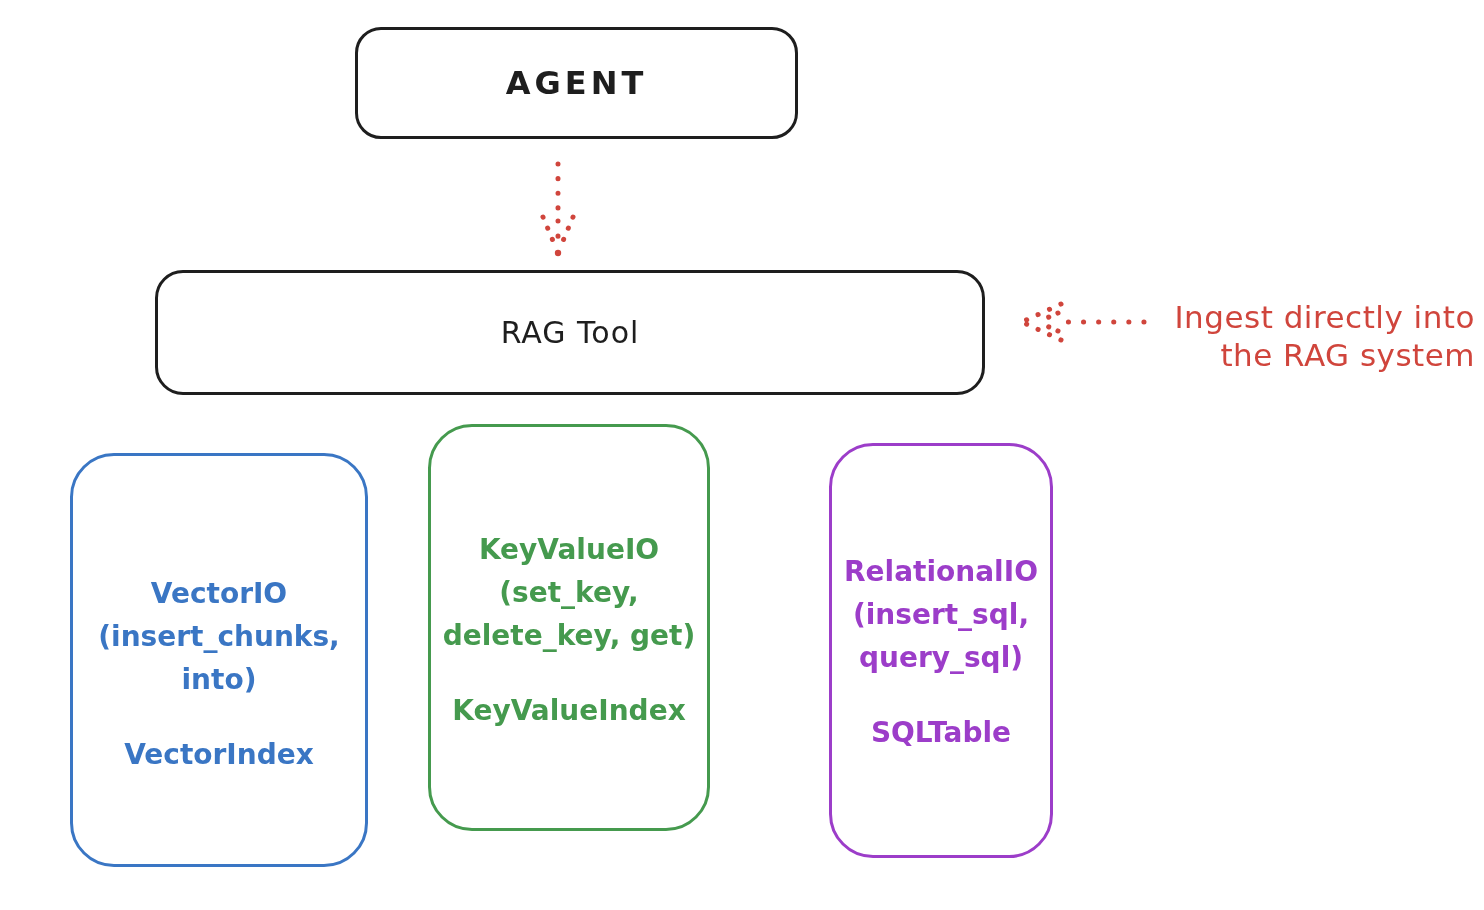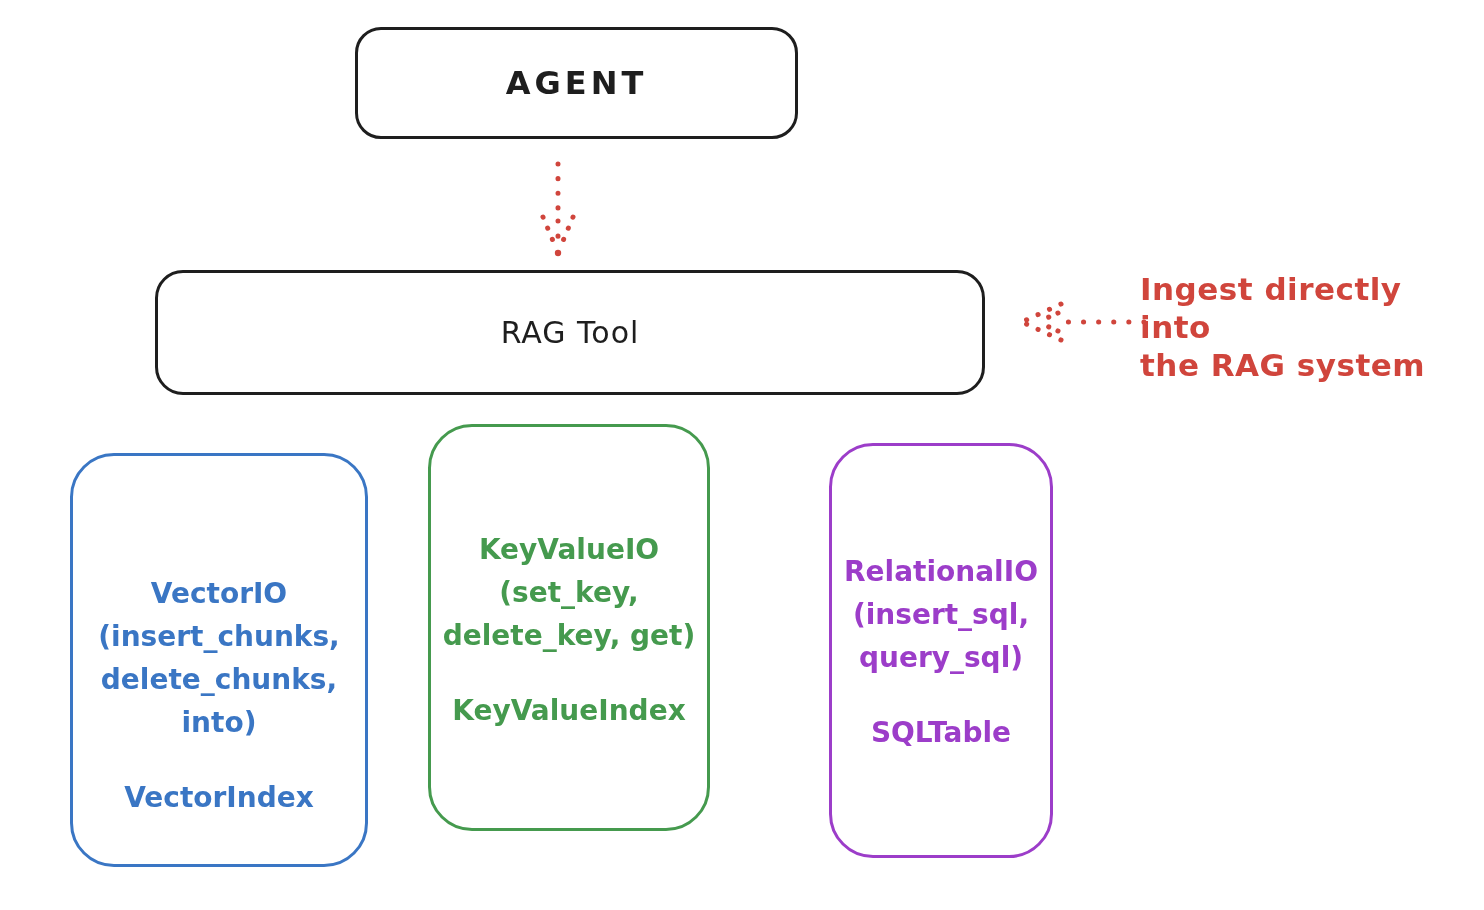--- a/index.html
+++ b/index.html
@@ -82,27 +82,27 @@
     color: var(--purple, #9c3dc9);
     border-color: var(--purple, #9c3dc9);
     padding-top: 104px;
   }
   .backend .gap {
     height: 32px;
   }
   .annotation {
     position: absolute;
     left: 1140px;
-    top: 270px;
+    top: 298px;
     width: 335px;
     color: var(--red, #d0453c);
     font-size: 31px;
-    font-weight: 700;
+    font-weight: 400;
     line-height: 38px;
-    text-align: left;
+    text-align: right;
     letter-spacing: 0.5px;
   }
   .arrow-down {
     position: absolute;
     left: 536px;
     top: 160px;
   }
   .arrow-left {
     position: absolute;
     left: 1014px;
@@ -148,21 +148,20 @@
   </svg>
 
   <div class="annotation">
     <div>Ingest directly into</div>
     <div>the RAG system</div>
   </div>
 
   <div class="backend backend-vector">
     <div>VectorIO</div>
     <div>(insert_chunks,</div>
-    <div>delete_chunks,</div>
     <div>into)</div>
     <div class="gap"></div>
     <div>VectorIndex</div>
   </div>
 
   <div class="backend backend-keyvalue">
     <div>KeyValueIO</div>
     <div>(set_key,</div>
     <div>delete_key, get)</div>
     <div class="gap"></div>

